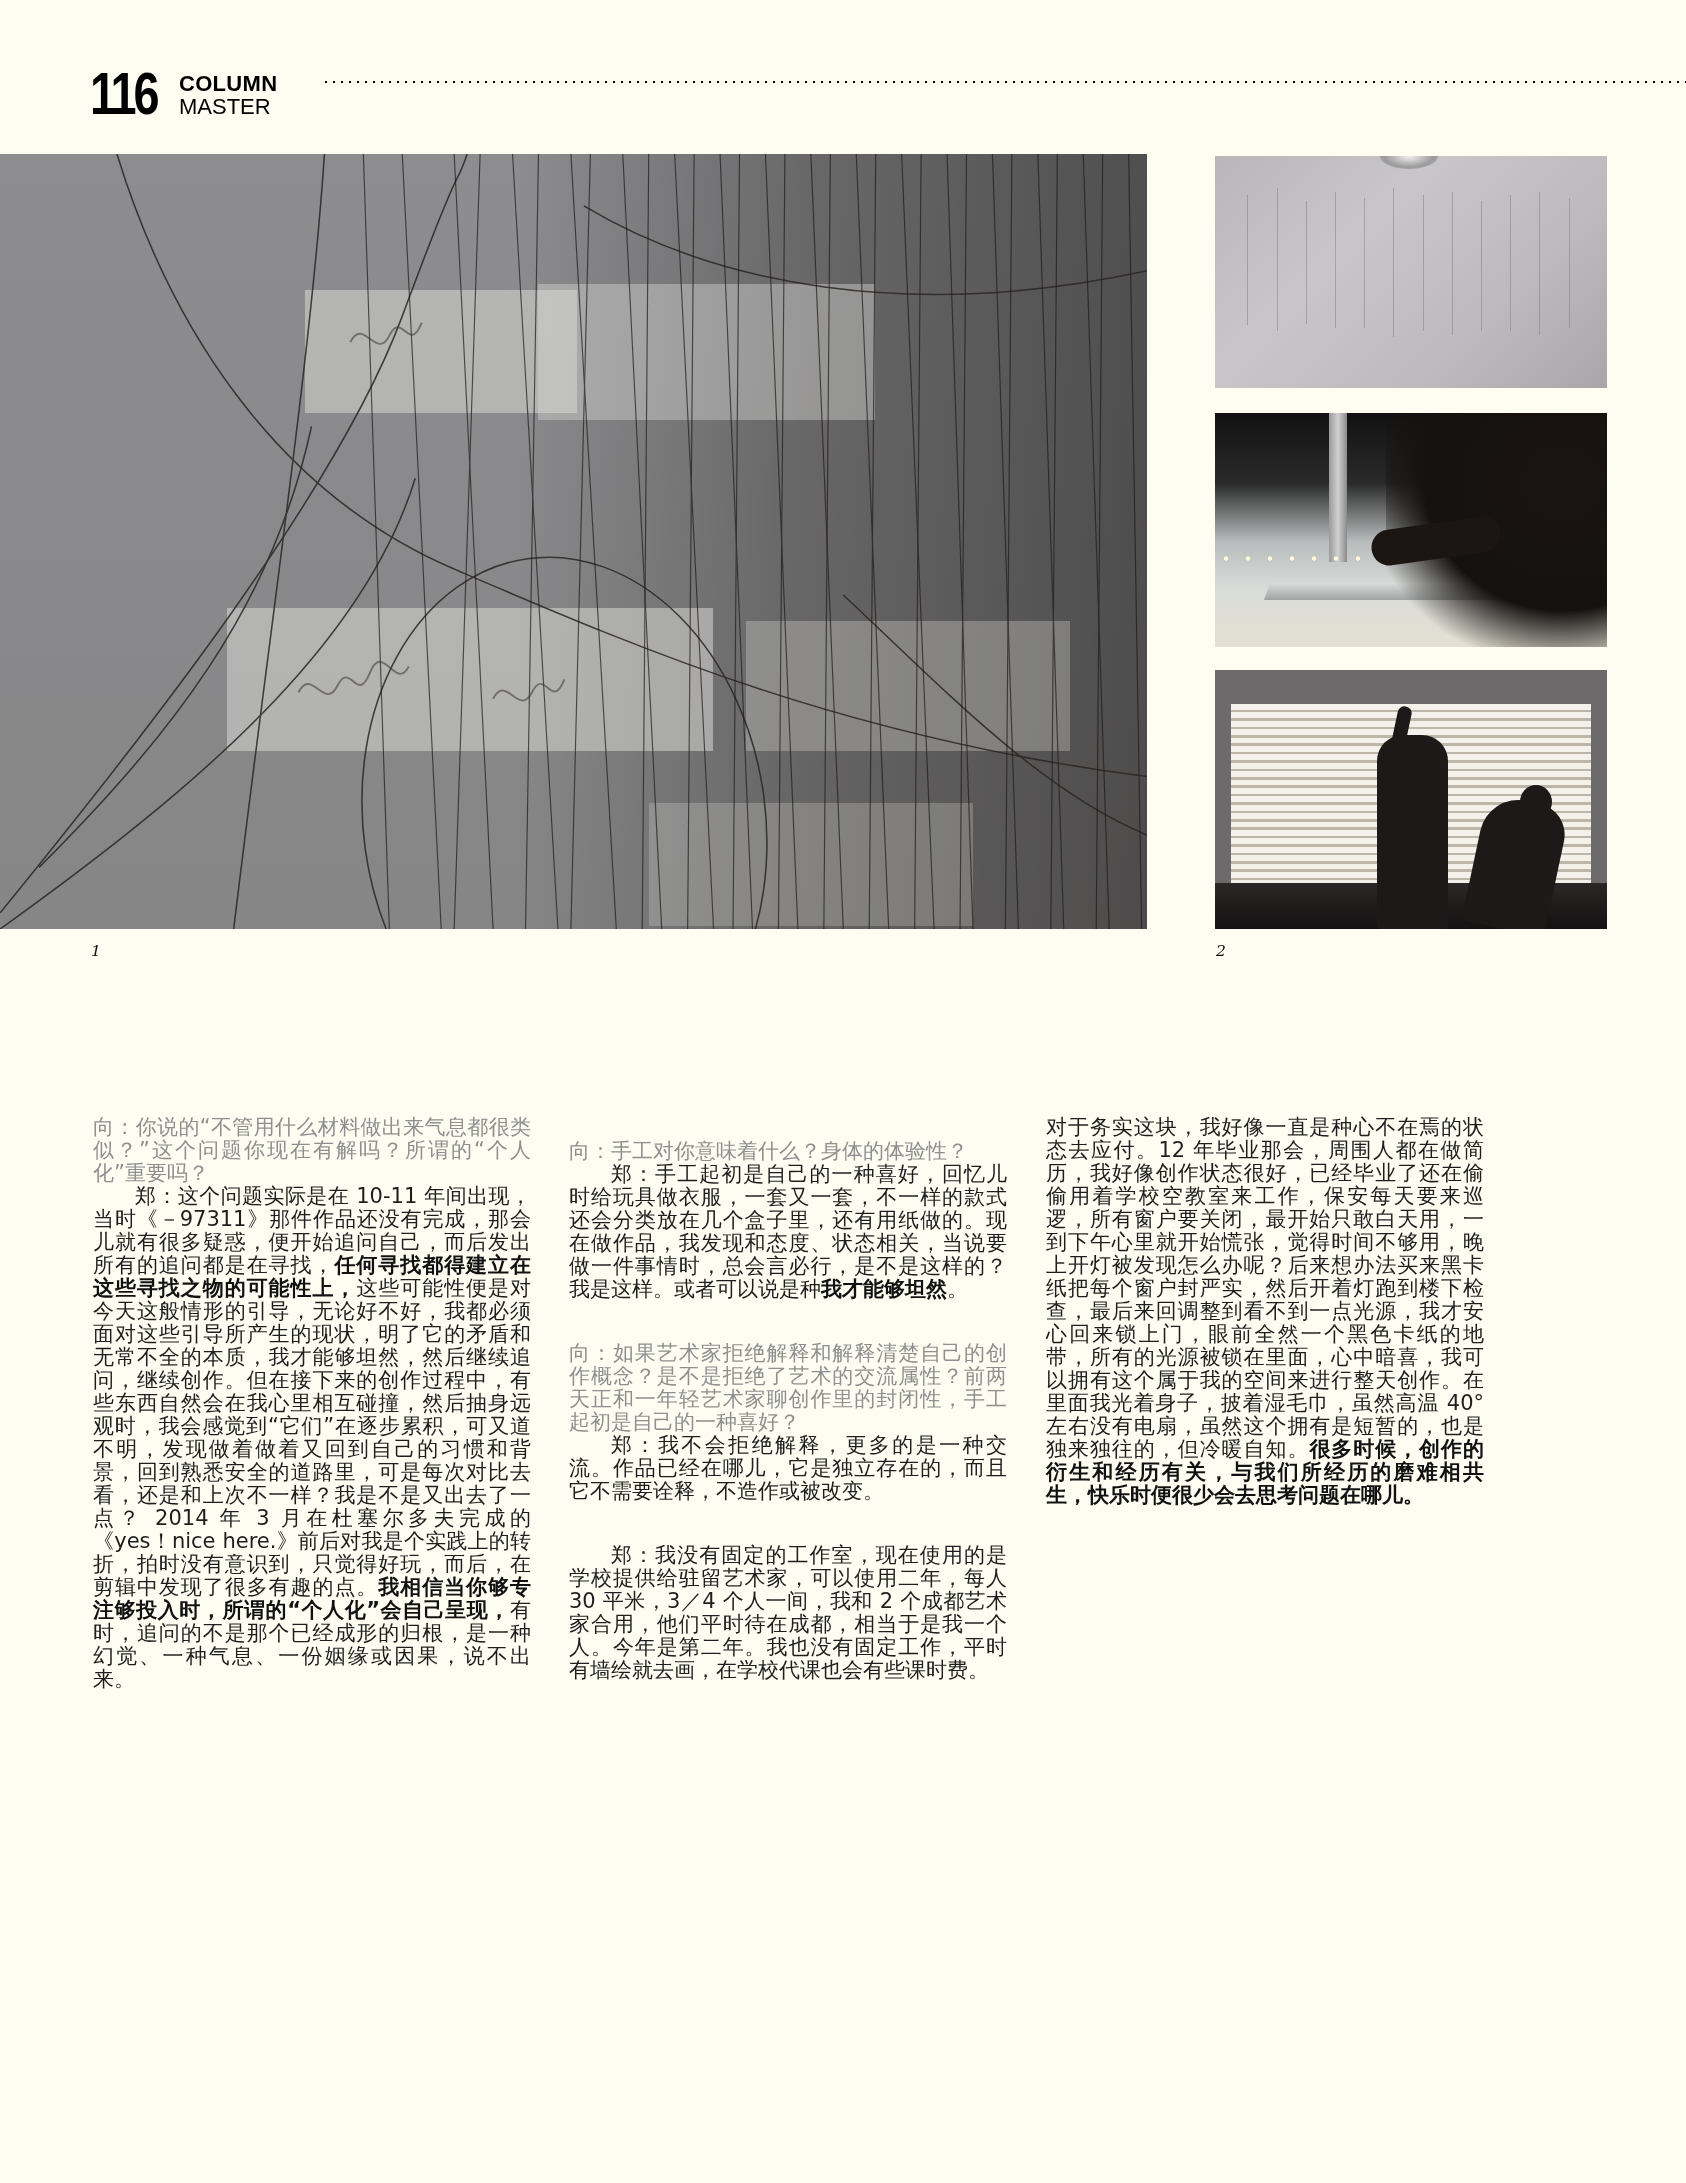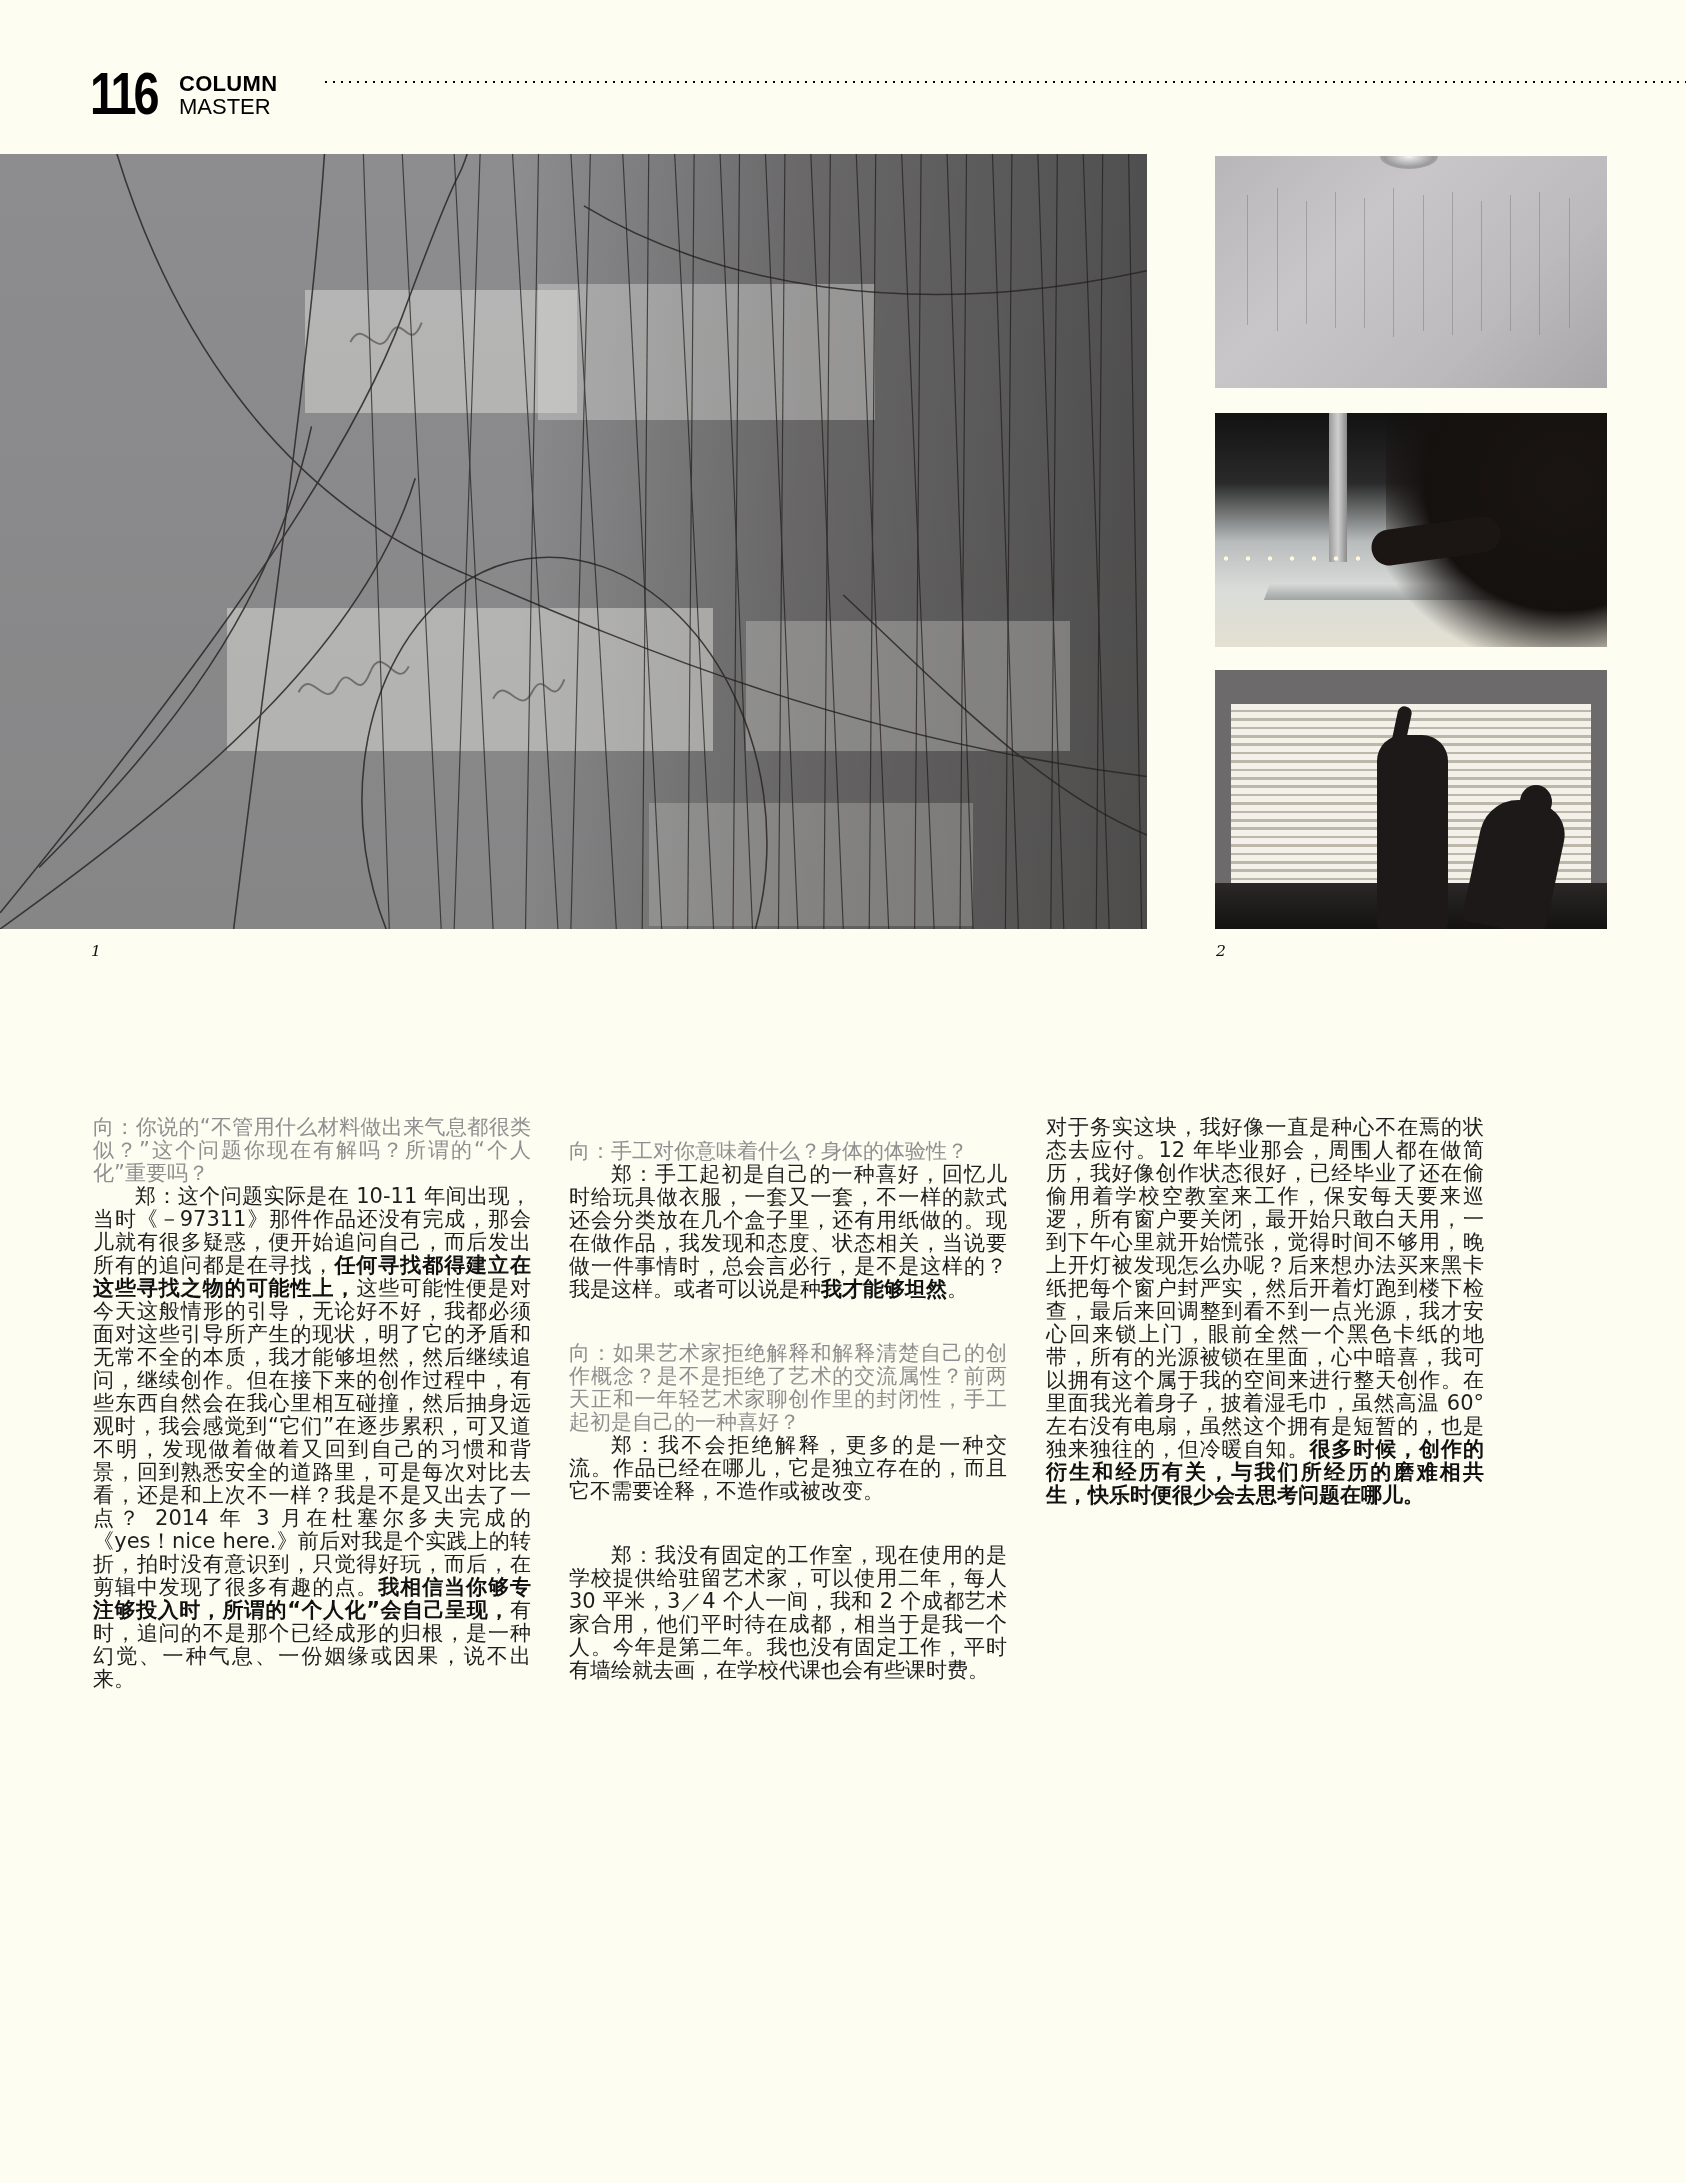--- a/index.html
+++ b/index.html
@@ -269,15 +269,15 @@
 <div class="col col-2">
     <p class="q"><span>向：手工对你意味着什么？身体的体验性？</span></p>
     <p class="a"><span>郑：手工起初是自己的一种喜好，回忆儿时给玩具做衣服，一套又一套，不一样的款式还会分类放在几个盒子里，还有用纸做的。现在做作品，我发现和态度、状态相关，当说要做一件事情时，总会言必行，是不是这样的？我是这样。或者可以说是种</span><b>我才能够坦然</b><span>。</span></p>
     <div class="gap"></div>
     <p class="q"><span>向：如果艺术家拒绝解释和解释清楚自己的创作概念？是不是拒绝了艺术的交流属性？前两天正和一年轻艺术家聊创作里的封闭性，手工起初是自己的一种喜好？</span></p>
     <p class="a"><span>郑：我不会拒绝解释，更多的是一种交流。作品已经在哪儿，它是独立存在的，而且它不需要诠释，不造作或被改变。</span></p>
     <div class="gap"></div>
     <p class="a"><span>郑：我没有固定的工作室，现在使用的是学校提供给驻留艺术家，可以使用二年，每人 30 平米，3／4 个人一间，我和 2 个成都艺术家合用，他们平时待在成都，相当于是我一个人。今年是第二年。我也没有固定工作，平时有墙绘就去画，在学校代课也会有些课时费。</span></p>
   </div>
 <div class="col col-3">
-    <p class="c"><span>对于务实这块，我好像一直是种心不在焉的状态去应付。12 年毕业那会，周围人都在做简历，我好像创作状态很好，已经毕业了还在偷偷用着学校空教室来工作，保安每天要来巡逻，所有窗户要关闭，最开始只敢白天用，一到下午心里就开始慌张，觉得时间不够用，晚上开灯被发现怎么办呢？后来想办法买来黑卡纸把每个窗户封严实，然后开着灯跑到楼下检查，最后来回调整到看不到一点光源，我才安心回来锁上门，眼前全然一个黑色卡纸的地带，所有的光源被锁在里面，心中暗喜，我可以拥有这个属于我的空间来进行整天创作。在里面我光着身子，披着湿毛巾，虽然高温 60° 左右没有电扇，虽然这个拥有是短暂的，也是独来独往的，但冷暖自知。</span><b>很多时候，创作的衍生和经历有关，与我们所经历的磨难相共生，快乐时便很少会去思考问题在哪儿。</b></p>
+    <p class="c"><span>对于务实这块，我好像一直是种心不在焉的状态去应付。12 年毕业那会，周围人都在做简历，我好像创作状态很好，已经毕业了还在偷偷用着学校空教室来工作，保安每天要来巡逻，所有窗户要关闭，最开始只敢白天用，一到下午心里就开始慌张，觉得时间不够用，晚上开灯被发现怎么办呢？后来想办法买来黑卡纸把每个窗户封严实，然后开着灯跑到楼下检查，最后来回调整到看不到一点光源，我才安心回来锁上门，眼前全然一个黑色卡纸的地带，所有的光源被锁在里面，心中暗喜，我可以拥有这个属于我的空间来进行整天创作。在里面我光着身子，披着湿毛巾，虽然高温 40° 左右没有电扇，虽然这个拥有是短暂的，也是独来独往的，但冷暖自知。</span><b>很多时候，创作的衍生和经历有关，与我们所经历的磨难相共生，快乐时便很少会去思考问题在哪儿。</b></p>
   </div>
 
 
 </body></html>

